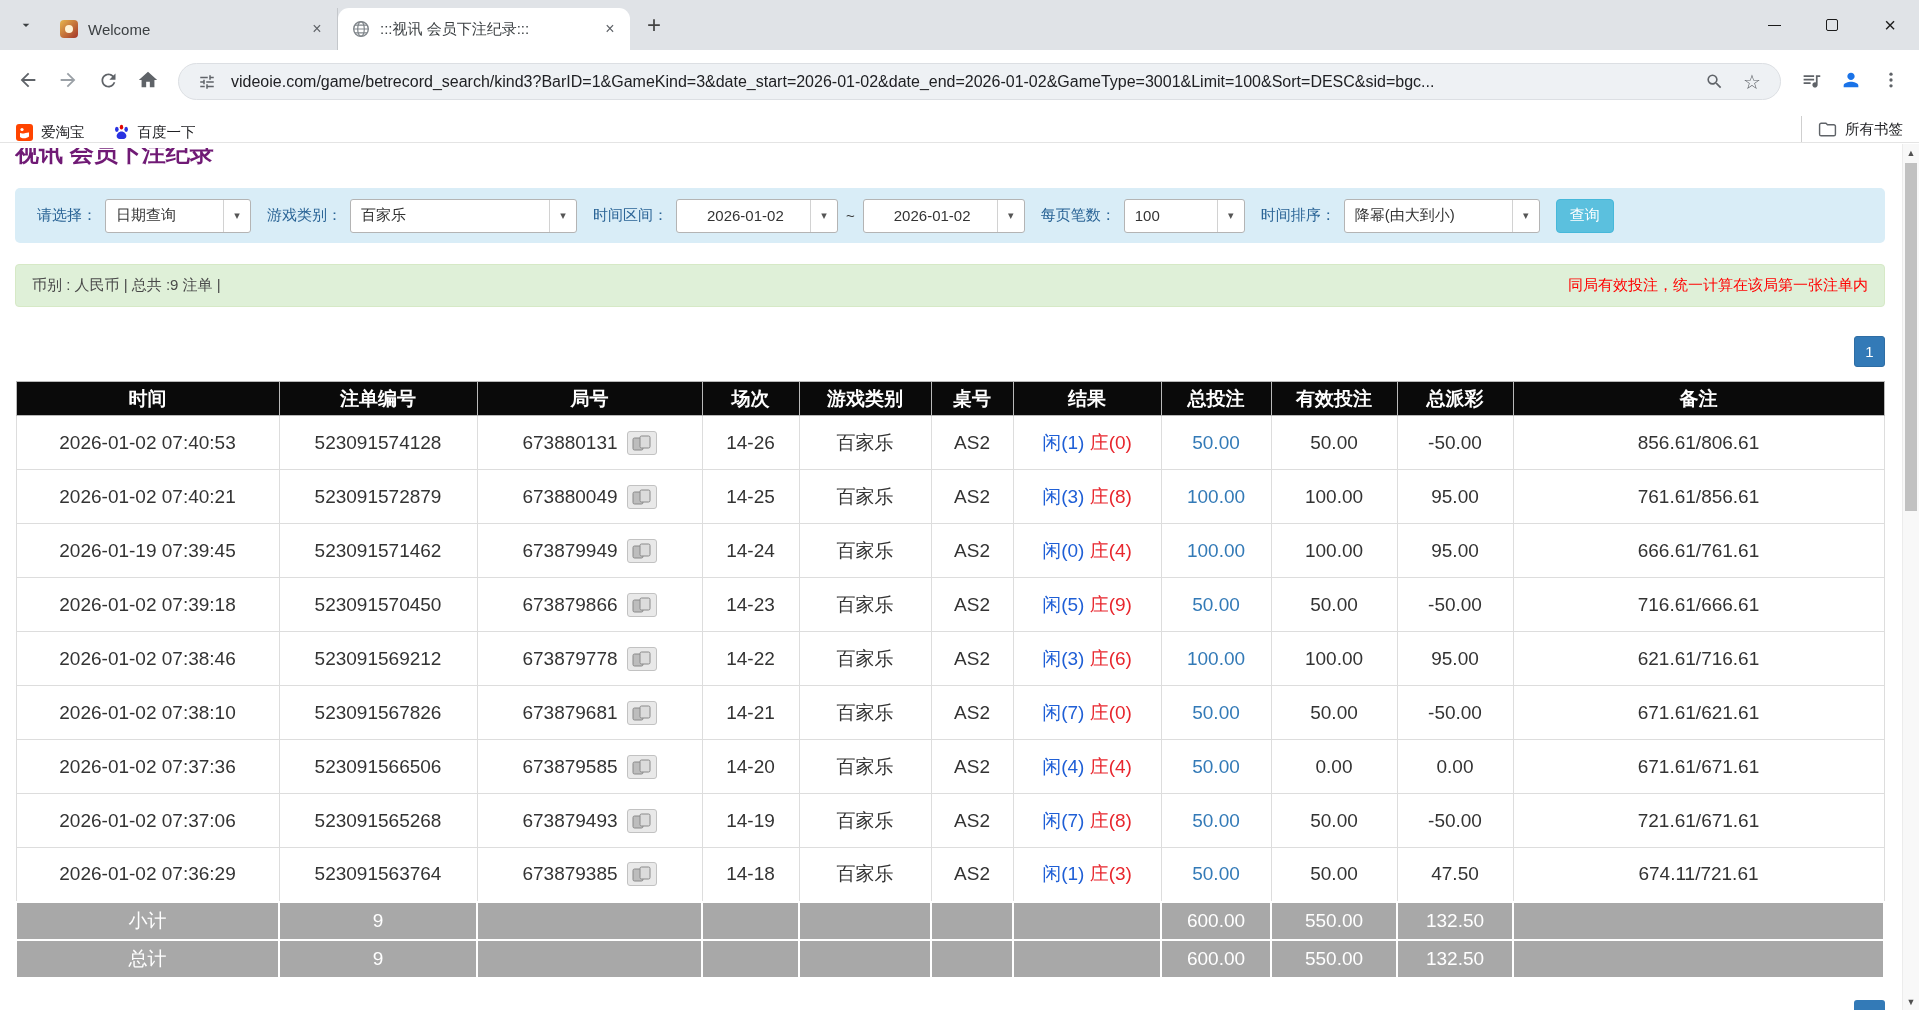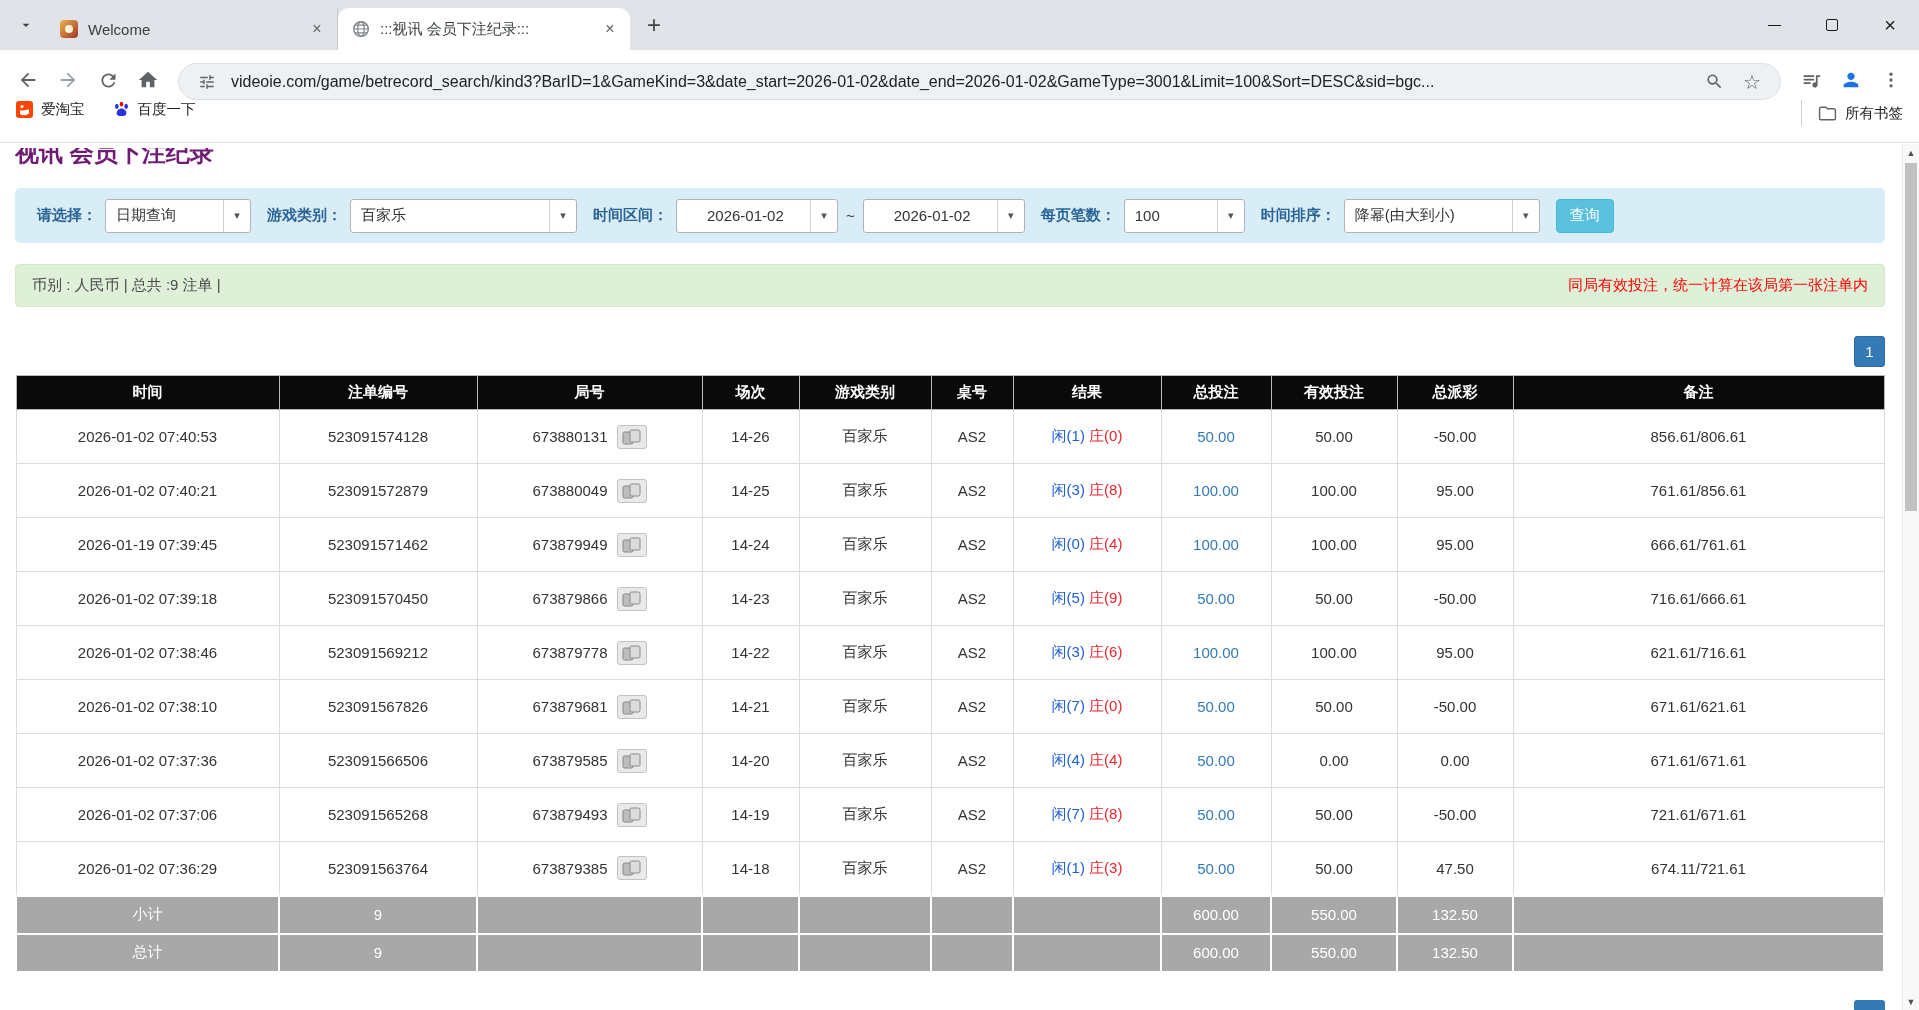--- a/index.html
+++ b/index.html
@@ -29,47 +29,47 @@
 
   
   .toolbar { height: 50px; background: #fff; display: flex; align-items: flex-end; padding: 0 8px; }
   .nav-btn { width: 40px; height: 40px; border-radius: 50%; display: flex; align-items: center; justify-content: center; cursor: pointer; flex: none; }
   .omnibox { flex: 1; height: 37px; background: #eef1f4; border: 1px solid #dcdfe3; border-radius: 19px; display: flex; align-items: center; padding: 0 14px; margin: 0 10px; gap: 10px; min-width: 0; }
   .omnibox .url { flex: 1; font-size: 16px; color: #202124; white-space: nowrap; overflow: hidden; text-overflow: ellipsis; }
   .omni-icon { flex: none; display: flex; align-items: center; justify-content: center; width: 28px; height: 28px; cursor: pointer; }
   .star-glyph { font-size: 20px; color: #5f6368; }
 
   
-  .bookmarks-bar { height: 43px; background: #fff; display: flex; align-items: flex-start; padding: 0 16px; gap: 28px; border-bottom: 1px solid #e4e4e4; }
+  .bookmarks-bar { height: 43px; background: #fff; display: flex; align-items: flex-end; padding: 0 16px; gap: 28px; border-bottom: 1px solid #e4e4e4; }
   .bookmark { display: flex; align-items: center; gap: 8px; font-size: 14.5px; color: #202124; cursor: pointer; }
   .bm-icon { width: 17px; height: 17px; flex: none; }
   .bookmarks-right { margin-left: auto; display: flex; align-items: center; gap: 8px; padding-left: 16px; border-left: 1px solid #cfcfcf; height: 26px; cursor: pointer; font-size: 14.5px; color: #202124; }
 
   
   .page { padding: 4px 34px 0 15px; position: relative; }
   .title-clip { height: 17px; overflow: hidden; margin-top: 1px; }
   .title-clip h1 { font-size: 24px; font-weight: bold; color: #701a75; white-space: nowrap; transform: translateY(-11px); }
 
   .filter-bar { margin-top: 23px; background: #d9edf7; border-radius: 5px; height: 55px; display: flex; align-items: center; padding: 0 22px; font-size: 15px; }
-  .filter-label { color: #2a6496; font-weight: bold; white-space: nowrap; margin-right: 8px; }
+  .filter-label { color: #2a6496; font-weight: normal; white-space: nowrap; margin-right: 8px; }
   .filter-label.gap { margin-left: 16px; }
   .select { background: #fff; border: 1px solid #b4b4b4; border-radius: 3px; height: 34px; display: inline-flex; align-items: center; cursor: pointer; flex: none; }
   .select-value { padding: 0 10px; flex: 1; font-size: 15px; color: #333; white-space: nowrap; overflow: hidden; }
   .select-arrow { width: 27px; align-self: stretch; border-left: 1px solid #d2d2d2; display: flex; align-items: center; justify-content: center; color: #555; font-size: 11px; flex: none; }
   .w150 { width: 146px; } .w227 { width: 227px; } .w190 { width: 162px; padding-left: 20px; } .w120 { width: 121px; } .w196 { width: 196px; }
   .range-sep { margin: 0 8px; color: #333; }
   .search-btn { background: #5bc0de; border: 1px solid #46b8da; color: #fff; height: 34px; padding: 0 13px; border-radius: 4px; font-size: 15px; margin-left: 16px; cursor: pointer; }
 
   .summary-bar { margin-top: 21px; background: #dff0d8; border: 1px solid #d6e9c6; border-radius: 4px; height: 43px; display: flex; align-items: center; justify-content: space-between; padding: 4px 16px; font-size: 15px; color: #4a4a4a; }
   .summary-right { color: #f00; }
 
   .pagination-top { display: flex; justify-content: flex-end; margin-top: 29px; }
   .page-btn { min-width: 31px; height: 31px; background: #337ab7; border: 1px solid #2e6da4; color: #fff; border-radius: 3px; display: flex; align-items: center; justify-content: center; font-size: 15px; cursor: pointer; }
 
-  table.bet-table { width: 100%; border-collapse: collapse; table-layout: fixed; margin-top: 8px; font-size: 15px; }
+  table.bet-table { width: 100%; border-collapse: collapse; table-layout: fixed; margin-top: 14px; font-size: 19px; }
   .bet-table th { background: #0a0a0a; color: #fff; height: 34px; font-weight: bold; border: 1px solid #b9b9b9; }
   .bet-table tbody td { height: 54px; text-align: center; border: 1px solid #ddd; color: #333; background: #fff; }
   .bet-table tfoot td { background: #a8a8a8; color: #fff; border: 2px solid #fff; height: 38px; text-align: center; }
   .player { color: #1f5fd6; }
   .banker { color: #e8262d; }
   .bet-link { color: #337ab7; cursor: pointer; text-decoration: none; }
   td.neg, .neg { color: #f00; }
   .round-wrap { display: inline-flex; align-items: center; gap: 9px; }
   .video-btn { background: #e9e9e9; border: 1px solid #c2c2c2; border-radius: 3px; width: 30px; height: 24px; display: inline-flex; align-items: center; justify-content: center; cursor: pointer; }
 

